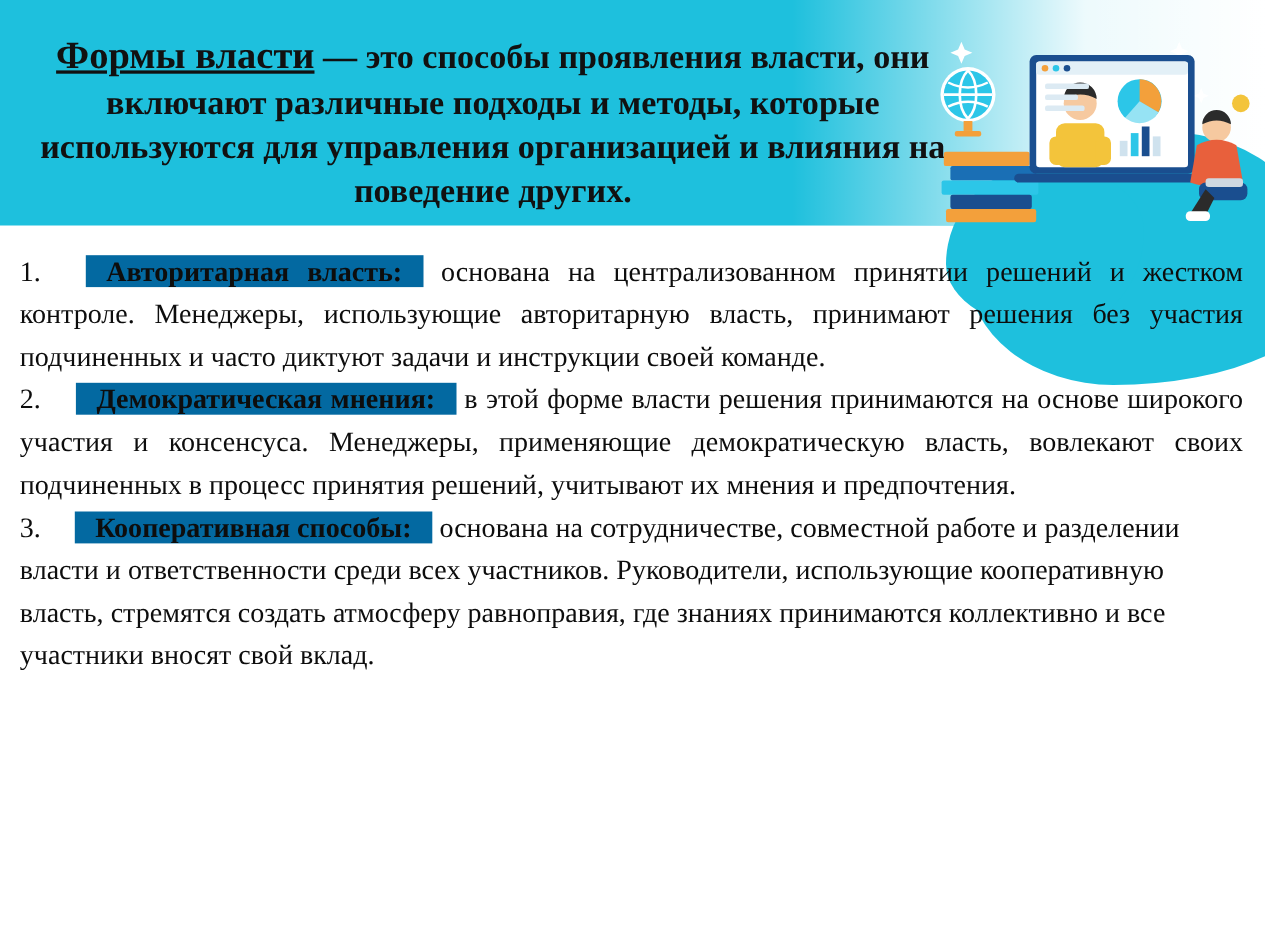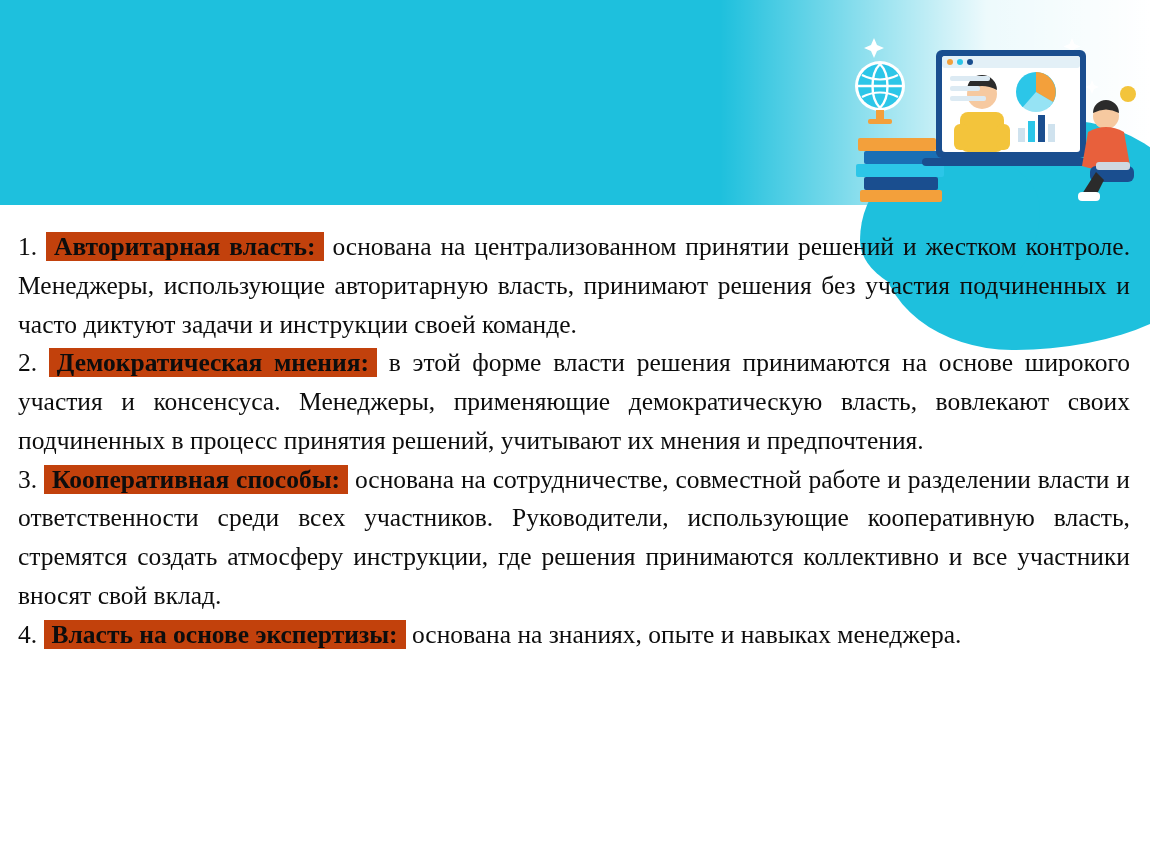--- a/index.html
+++ b/index.html
@@ -107,38 +107,42 @@
     text-align: justify;
     font-family: "Liberation Serif", serif;
   }
   .para {
     margin: 0 0 0px 0;
     text-align: justify;
     text-justify: inter-word;
   }
   .para:last-child { text-align: left; }
   .hl {
-    background: #c2410c;
+    background: #0369a1;
     font-weight: bold;
-    padding: 0 8px;
+    padding: 0 19px;
+    margin-left: 24px;
   }
   .num { font-weight: normal; }
   .nojust { text-align: left; }
 </style>
 </head>
 <body>
 
 <div class="slide">
 
   <div class="banner">
     <div class="banner-fade"></div>
   </div>
   <div class="blob"></div>
   <div class="blob2"></div>
 
+  <div class="title-block">
+    <span class="title-strong">Формы власти</span><span class="title-rest"> — это способы проявления власти, они включают различные подходы и методы, которые используются для управления организацией и влияния на поведение других.</span>
+  </div>
 
   <div class="illus">
     <svg width="300" height="215" viewBox="0 0 300 215" xmlns="http://www.w3.org/2000/svg">
 
       <g fill="#ffffff">
         <path d="M24 18 l3 7 7 3 -7 3 -3 7 -3 -7 -7 -3 7 -3z"></path>
         <path d="M222 18 l2.5 6 6 2.5 -6 2.5 -2.5 6 -2.5 -6 -6 -2.5 6 -2.5z"></path>
         <path d="M242 60 l2 5 5 2 -5 2 -2 5 -2 -5 -5 -2 5 -2z"></path>
       </g>
 
@@ -217,22 +221,18 @@
       <span class="hl">Авторитарная власть:</span><span> основана на централизованном принятии решений и жестком контроле. Менеджеры, использующие авторитарную власть, принимают решения без участия подчиненных и часто диктуют задачи и инструкции своей команде.</span>
     </p>
 
     <p class="para">
       <span class="num">2.</span>
       <span class="hl">Демократическая мнения:</span><span> в этой форме власти решения принимаются на основе широкого участия и консенсуса. Менеджеры, применяющие демократическую власть, вовлекают своих подчиненных в процесс принятия решений, учитывают их мнения и предпочтения.</span>
     </p>
 
     <p class="para">
       <span class="num">3.</span>
-      <span class="hl">Кооперативная способы:</span><span> основана на сотрудничестве, совместной работе и разделении власти и ответственности среди всех участников. Руководители, использующие кооперативную власть, стремятся создать атмосферу инструкции, где решения принимаются коллективно и все участники вносят свой вклад.</span>
+      <span class="hl">Кооперативная способы:</span><span> основана на сотрудничестве, совместной работе и разделении власти и ответственности среди всех участников. Руководители, использующие кооперативную власть, стремятся создать атмосферу равноправия, где знаниях принимаются коллективно и все участники вносят свой вклад.</span>
     </p>
 
-    <p class="para nojust">
-      <span class="num">4.</span>
-      <span class="hl">Власть на основе экспертизы:</span><span> основана на знаниях, опыте и навыках менеджера.</span>
-    </p>
 
   </div>
 </div>
 
 </body></html>

